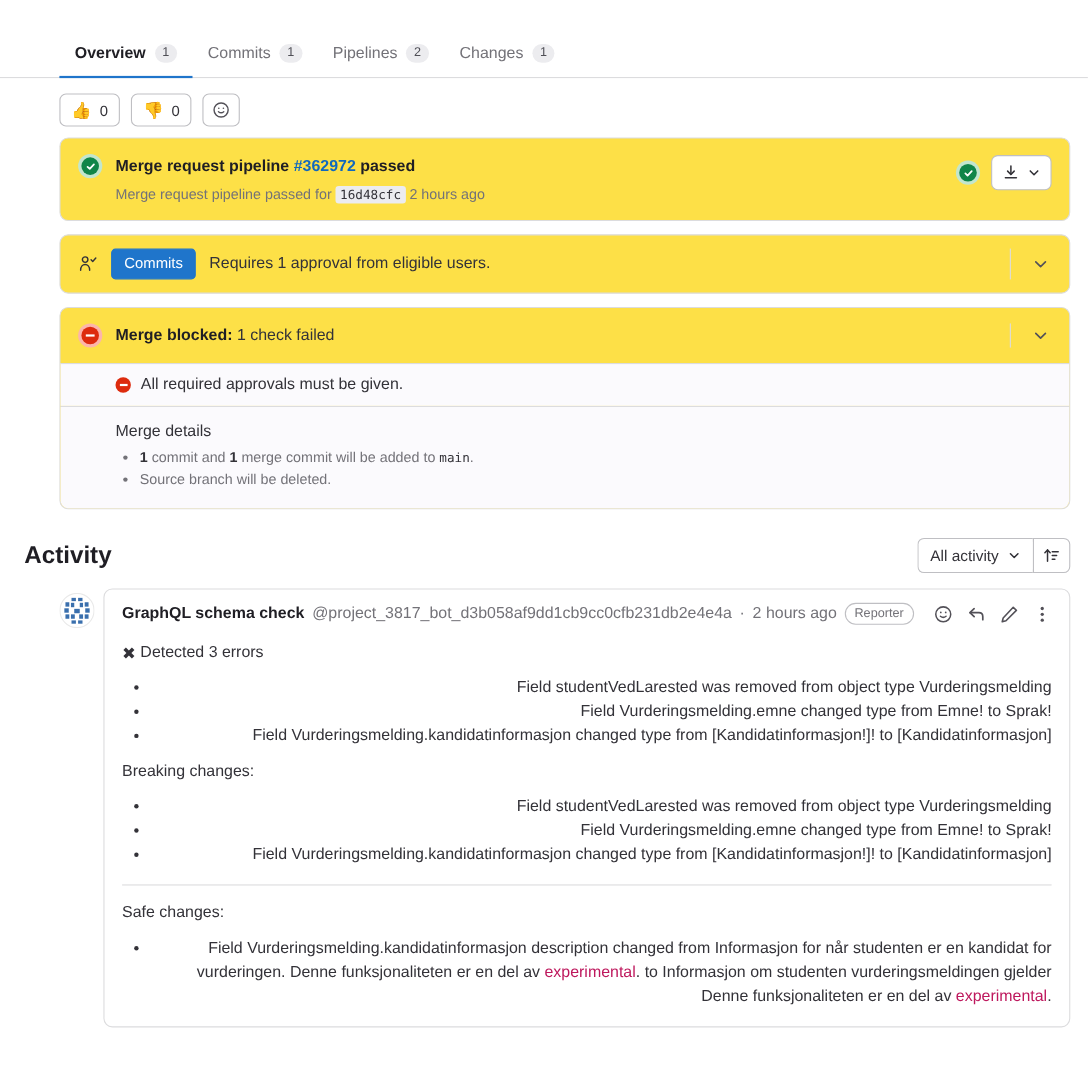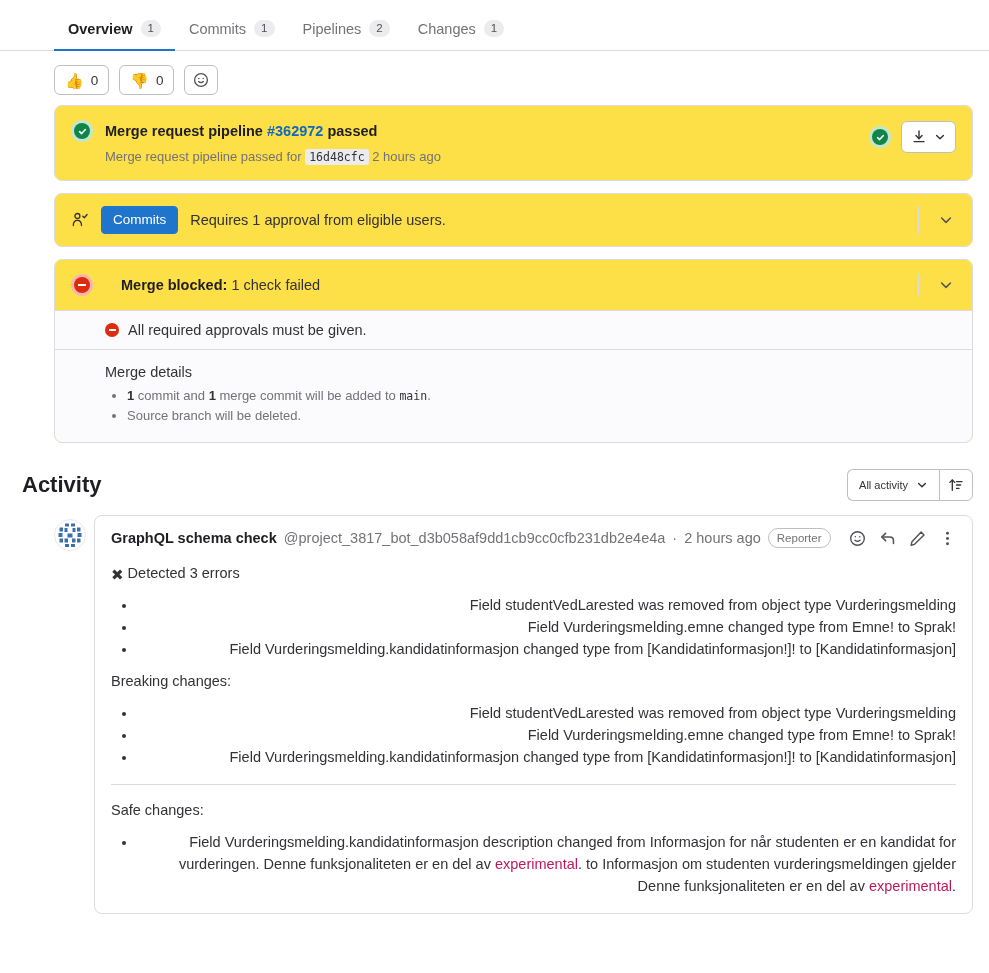--- a/index.html
+++ b/index.html
@@ -4,21 +4,21 @@
 <style>
   * { box-sizing: border-box; }
   html, body {
     margin: 0; padding: 0;
     background: #ffffff;
     font-family: "Liberation Sans", sans-serif;
     color: #333238;
   }
   body { width: 989px; height: 973px; overflow: hidden; }
 
-  .page { width: 989px; position: relative; }
+  .page { width: 989px; position: relative; margin-top: 20px; }
 
   
   .tabbar {
     display: flex; align-items: flex-end;
     padding: 0 0 0 54px;
     border-bottom: 1px solid #dcdcde;
     height: 51px;
   }
   .tab {
     display: flex; align-items: center; gap: 8px;
@@ -108,21 +108,21 @@
   }
   .appr-text { font-size: 14.5px; color: #333238; }
   .chev-wrap {
     border-left: 1px solid #dcdcde; width: 54px;
     display: flex; align-items: center; justify-content: center;
     align-self: stretch; cursor: pointer;
   }
 
   
   .blocked-head {
-    display: flex; align-items: center; padding: 14px 0 14px 16px; gap: 16px;
+    display: flex; align-items: center; padding: 14px 0 14px 16px;
   }
   .blocked-head .t { font-size: 14.5px; margin-left: 12px; color: #333238; }
   .blocked-head .t b { font-weight: bold; color: #1f1e24; }
   .blocked-head .spacer { flex: 1; }
   .blocked-chev {
     border-left: 1px solid #dcdcde; width: 54px; align-self: stretch;
     display: flex; align-items: center; justify-content: center; cursor: pointer;
   }
   .check-row {
     border-top: 1px solid #dcdcde; background: #fbfafd;
@@ -150,21 +150,21 @@
   .act-head {
     display: flex; align-items: center;
     padding: 14px 16px 14px 22px;
   }
   .act-title { font-size: 22px; font-weight: bold; color: #1f1e24; flex: 1; }
   .act-ctrls { display: flex; align-items: stretch; }
   .sel-btn {
     border: 1px solid #bfbfc3; border-right: none;
     border-radius: 6px 0 0 6px; background: #fff;
     height: 32px; display: flex; align-items: center; gap: 8px;
-    padding: 0 11px; font-size: 11px; color: #333238; cursor: pointer;
+    padding: 0 11px; font-size: 14px; color: #333238; cursor: pointer;
   }
   .sort-btn {
     border: 1px solid #bfbfc3; border-radius: 0 6px 6px 0; background: #fff;
     width: 34px; height: 32px; display: flex; align-items: center;
     justify-content: center; cursor: pointer;
   }
 
   
   .note-wrap { display: flex; padding: 0 16px 0 54px; gap: 8px; }
   .avatar { width: 32px; height: 32px; border-radius: 50%; flex: none; margin-top: 4px; }

